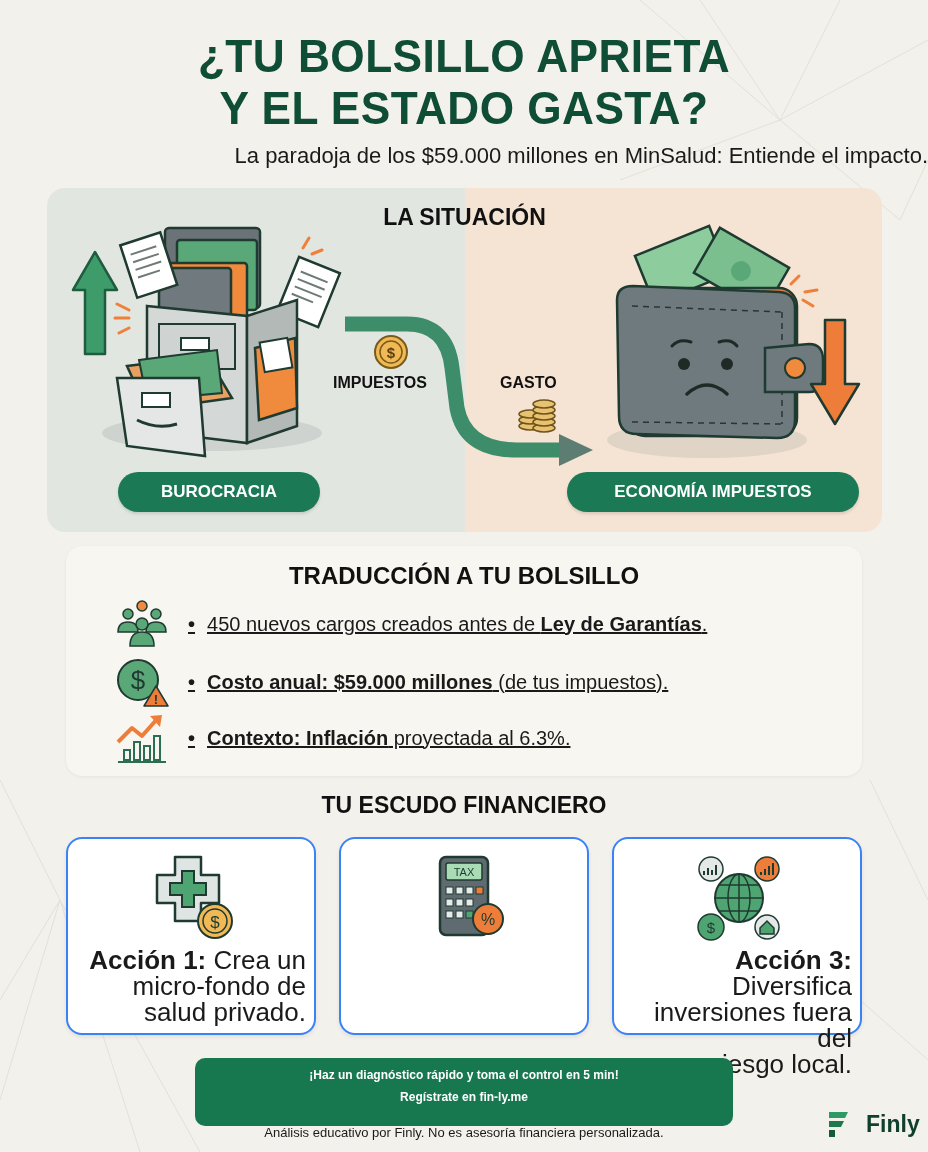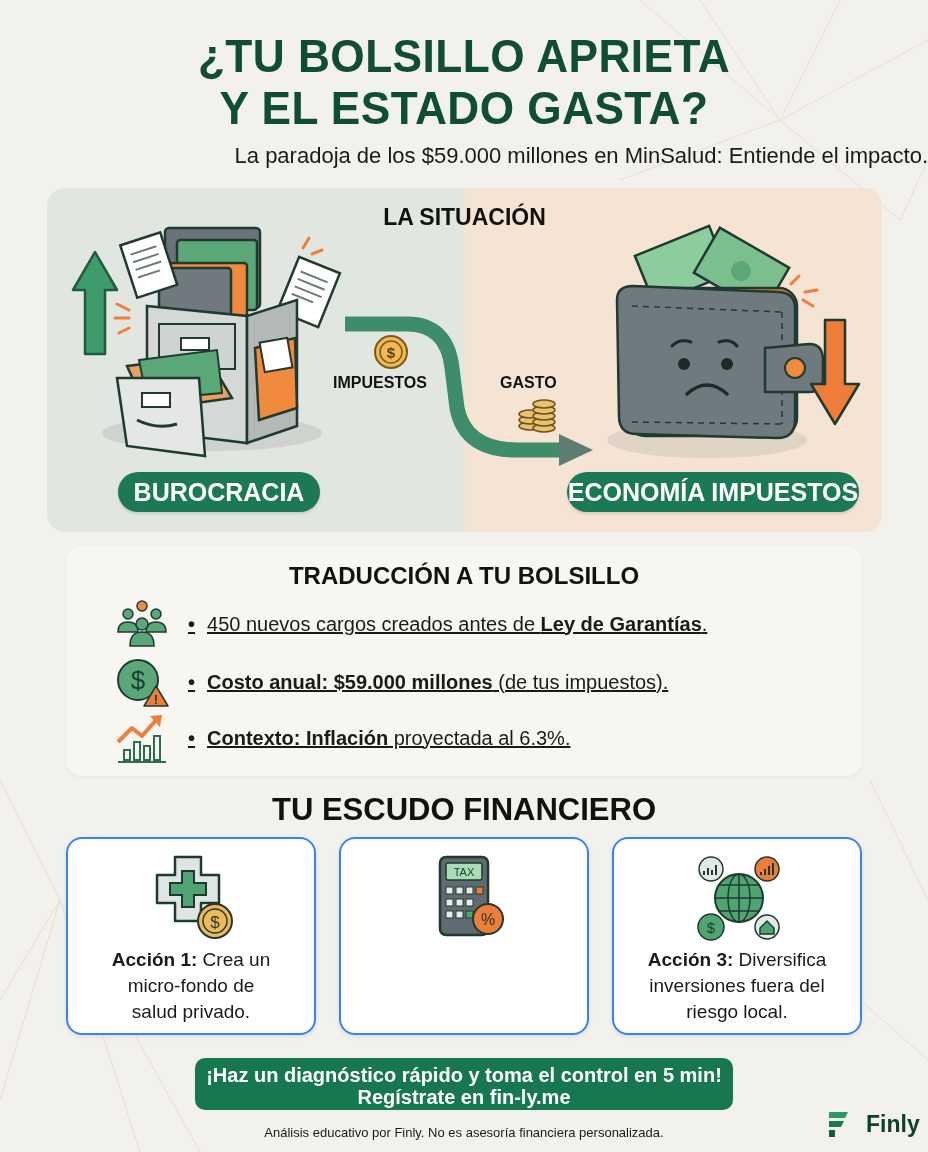--- a/index.html
+++ b/index.html
@@ -33,21 +33,21 @@
     display: flex;
   }
   .sit-left { width: 418px; height: 100%; background: #e2e6e1; position: relative; }
   .sit-right { flex: 1; height: 100%; background: #f5e3d4; position: relative; }
   .sit-heading {
     position: absolute; top: 16px; left: 0; width: 835px; text-align: center;
     font-size: 23px; font-weight: 700; color: #111; z-index: 3;
   }
   .pill {
     position: absolute; height: 40px; border-radius: 20px;
-    background: #1b7a55; color: #fff; font-weight: 700; font-size: 25px;
+    background: #1b7a55; color: #fff; font-weight: 700; font-size: 17px;
     display: flex; align-items: center; justify-content: center;
     box-shadow: 0 2px 3px rgba(0,0,0,0.12);
   }
   .pill-buro { left: 71px; top: 284px; width: 202px; }
   .pill-eco { left: 520px; top: 284px; width: 292px; }
   .flow-label { position: absolute; font-weight: 700; font-size: 16px; color: #111; z-index: 3; }
   .lbl-imp { left: 286px; top: 186px; }
   .lbl-gasto { left: 453px; top: 186px; }
 
   .sit-svg { position: absolute; left: 0; top: 0; z-index: 2; }
@@ -65,40 +65,40 @@
   .t-row { position: absolute; left: 48px; display: flex; align-items: center; text-decoration: underline; }
   .t-row .ico { width: 56px; height: 52px; margin-right: 18px; }
   .t-row .txt { font-size: 20px; color: #1a1a1a; white-space: nowrap; }
   .t-row .bul { margin-right: 12px; font-weight: 700; }
   .t-row b { font-weight: 700; }
   .r1 { top: 52px; } .r2 { top: 110px; } .r3 { top: 166px; }
 
   
   .shield-h {
     position: absolute; top: 792px; left: 0; width: 928px; text-align: center;
-    font-size: 31px; font-weight: 700; color: #111;
+    font-size: 23px; font-weight: 700; color: #111;
   }
   .card {
     position: absolute; top: 837px; width: 250px; height: 198px;
     background: #fff; border: 2px solid #3b82f6; border-radius: 16px;
     box-shadow: 0 2px 4px rgba(0,0,0,0.08);
   }
   .c1 { left: 66px; } .c2 { left: 339px; } .c3 { left: 612px; }
   .card .cico { position: absolute; top: 14px; left: 75px; width: 100px; height: 90px; }
   .card .ctext {
-    position: absolute; top: 108px; left: 8px; right: 8px; text-align: center;
-    font-size: 19px; line-height: 26px; color: #1a1a1a;
+    position: absolute; top: 108px; left: 8px; right: 8px; text-align: right;
+    font-size: 26px; line-height: 26px; color: #1a1a1a;
   }
   .card .ctext b { font-weight: 700; }
 
   
   .cta {
-    position: absolute; top: 1058px; left: 195px; width: 538px; height: 52px;
+    position: absolute; top: 1058px; left: 195px; width: 538px; height: 68px;
     background: #17774f; border-radius: 10px; color: #fff; text-align: center;
-    font-weight: 700; font-size: 20px; line-height: 22px; padding-top: 6px;
+    font-weight: 700; font-size: 12px; line-height: 22px; padding-top: 6px;
   }
   .disclaimer {
     position: absolute; top: 1125px; left: 0; width: 928px; text-align: center;
     font-size: 13px; color: #1a1a1a;
   }
   .brand {
     position: absolute; top: 1110px; left: 826px; display: flex; align-items: center;
   }
   .brand .bname { font-size: 23px; font-weight: 700; color: #0f3f2d; margin-left: 16px; }
 </style>

